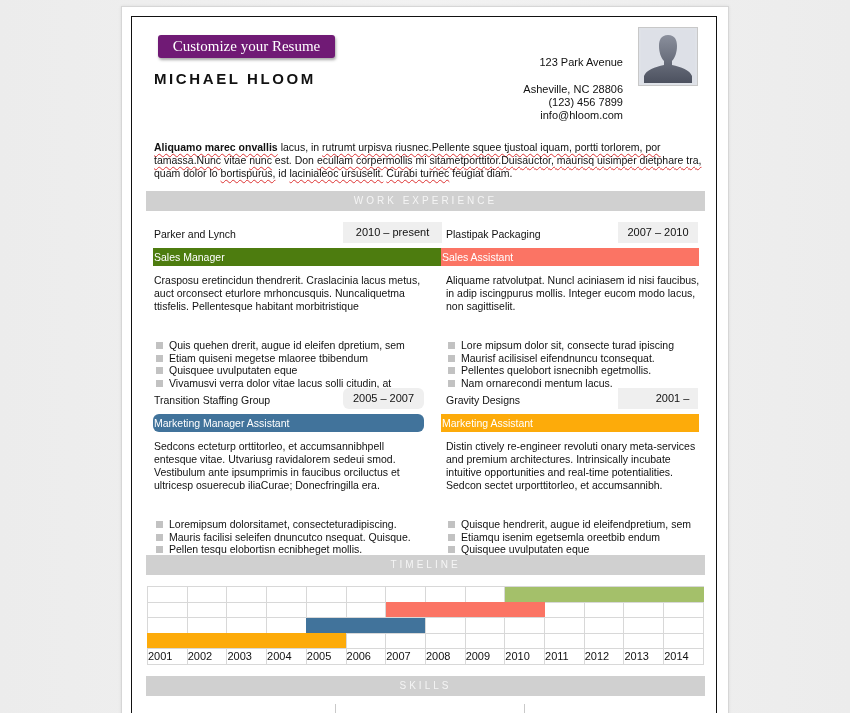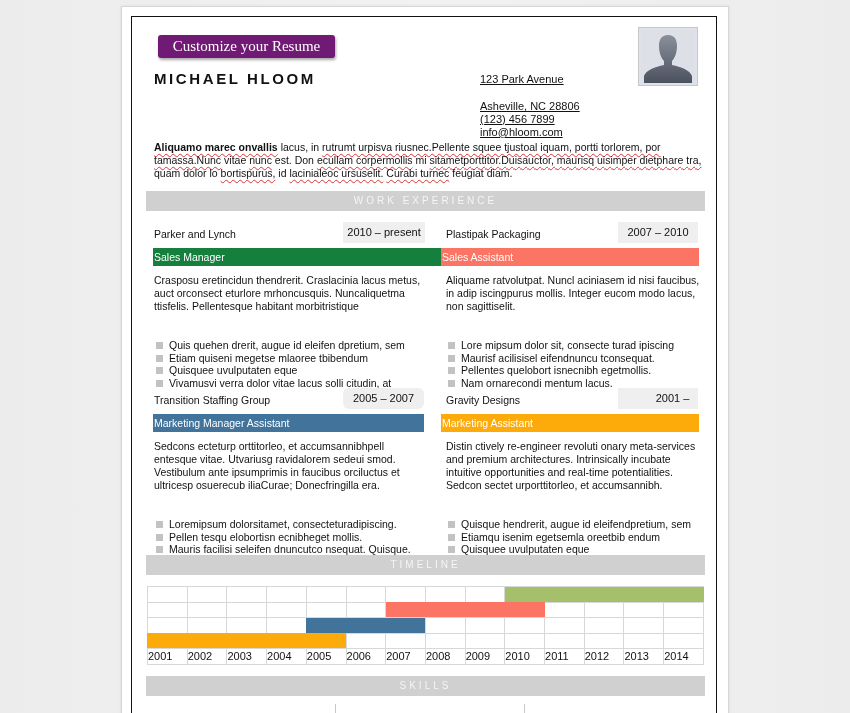--- a/index.html
+++ b/index.html
@@ -27,22 +27,22 @@
     background: #701a75; border-radius: 3px;
     box-shadow: 1px 2px 3px rgba(0,0,0,0.35);
     color: #fff; font-family: "Liberation Serif", serif; font-size: 15px;
     line-height: 23px; text-align: center; cursor: pointer;
   }
   .name {
     left: 154px; top: 70px; font-size: 15px; font-weight: bold; letter-spacing: 2.6px;
     color: #111;
   }
   .contact {
-    left: 480px; top: 73px; width: 143px; text-align: left;
-    font-size: 11px; line-height: 13px; color: #111; text-decoration: underline;
+    left: 480px; top: 56px; width: 143px; text-align: right;
+    font-size: 11px; line-height: 13px; color: #111;
   }
   .photo {
     left: 638px; top: 27px; width: 60px; height: 59px;
     border: 1px solid #c8c8c8; background: #dfe2e8; padding: 2px; overflow: hidden;
   }
   .photo svg { display: block; width: 100%; height: 100%; }
 
   .summary {
     left: 154px; top: 141px; width: 548px; font-size: 10.5px; line-height: 13px; color: #111;
   }
@@ -114,22 +114,22 @@
 </div>
 
 <div class="abs summary">
   <b class="sq">Aliquamo marec onvallis</b><span> lacus, in </span><span class="sq">rutrumt urpisva riusnec.Pellente squee tjustoal iquam, portti torlorem, por tamassa.Nunc</span><span> vitae </span><span class="sq">nunc</span><span> est. Don </span><span class="sq">ecullam corpermollis</span><span> mi </span><span class="sq">sitametporttitor.Duisauctor, maurisq uisimper dietphare tra,</span><span> quam dolor lo </span><span class="sq">bortispurus,</span><span> id </span><span class="sq">lacinialeoc ursuselit.</span><span> </span><span class="sq">Curabi turnec</span><span> feugiat diam.</span>
 </div>
 
 <div class="abs section-bar" style="top:191px">WORK EXPERIENCE</div>
 
 <div class="job" style="left:154px; top:222px; width:271px; height:160px;">
   <div class="company">Parker and Lynch</div>
-  <div class="dates" style="left:189px; width:82px;">2010 – present</div>
-  <div class="role" style="left:-1px; width:300px; background:#15803d;">Sales Manager</div>
+  <div class="dates" style="left:189px; width:99px;">2010 – present</div>
+  <div class="role" style="left:-1px; width:300px; background:#4d7c0f;">Sales Manager</div>
   <div class="desc" style="left:0; width:275px;">Crasposu eretincidun thendrerit. Craslacinia lacus metus, auct orconsect eturlore mrhoncusquis. Nuncaliquetma ttisfelis. Pellentesque habitant morbitristique</div>
   <ul style="left:0; top:103px;">
     <li>Quis quehen drerit, augue id eleifen dpretium, sem</li>
     <li>Etiam quiseni megetse mlaoree tbibendum</li>
     <li>Quisquee uvulputaten eque</li>
     <li>Vivamusvi verra dolor vitae lacus solli citudin, at</li>
   </ul>
 </div>
 
 <div class="job" style="left:446px; top:222px; width:253px; height:160px;">
@@ -141,26 +141,26 @@
     <li>Lore mipsum dolor sit, consecte turad ipiscing</li>
     <li>Maurisf acilisisel eifendnuncu tconsequat.</li>
     <li>Pellentes quelobort isnecnibh egetmollis.</li>
     <li>Nam ornarecondi mentum lacus.</li>
   </ul>
 </div>
 
 <div class="job" style="left:154px; top:388px; width:271px; height:160px;">
   <div class="company">Transition Staffing Group</div>
   <div class="dates" style="left:189px; width:81px;border-radius:6px;">2005 – 2007</div>
-  <div class="role" style="left:-1px; width:271px; background:#41739b;">Marketing Manager Assistant</div>
+  <div class="role" style="left:-1px; width:271px; background:#41739b;border-radius:6px;">Marketing Manager Assistant</div>
   <div class="desc" style="left:0; width:265px;">Sedcons ecteturp orttitorleo, et accumsannibhpell entesque vitae. Utvariusg ravidalorem sedeui smod. Vestibulum ante ipsumprimis in faucibus orciluctus et ultricesp osuerecub iliaCurae; Donecfringilla era.</div>
   <ul style="left:0; top:116px;">
     <li>Loremipsum dolorsitamet, consecteturadipiscing.</li>
+    <li>Mauris facilisi seleifen dnuncutco nsequat. Quisque.</li>
     <li>Pellen tesqu elobortisn ecnibheget mollis.</li>
-    <li>Mauris facilisi seleifen dnuncutco nsequat. Quisque.</li>
   </ul>
 </div>
 
 <div class="job" style="left:446px; top:388px; width:253px; height:160px;">
   <div class="company">Gravity Designs</div>
   <div class="dates" style="left:172px; width:80px;padding-left:29px;">2001 – 2005</div>
   <div class="role" style="left:-5px; width:258px; background:#fdab0a;">Marketing Assistant</div>
   <div class="desc" style="left:0; width:255px;">Distin ctively re-engineer revoluti onary meta-services and premium architectures. Intrinsically incubate intuitive opportunities and real-time potentialities. Sedcon sectet urporttitorleo, et accumsannibh.</div>
   <ul style="left:0; top:116px;">
     <li>Quisque hendrerit, augue id eleifendpretium, sem</li>

